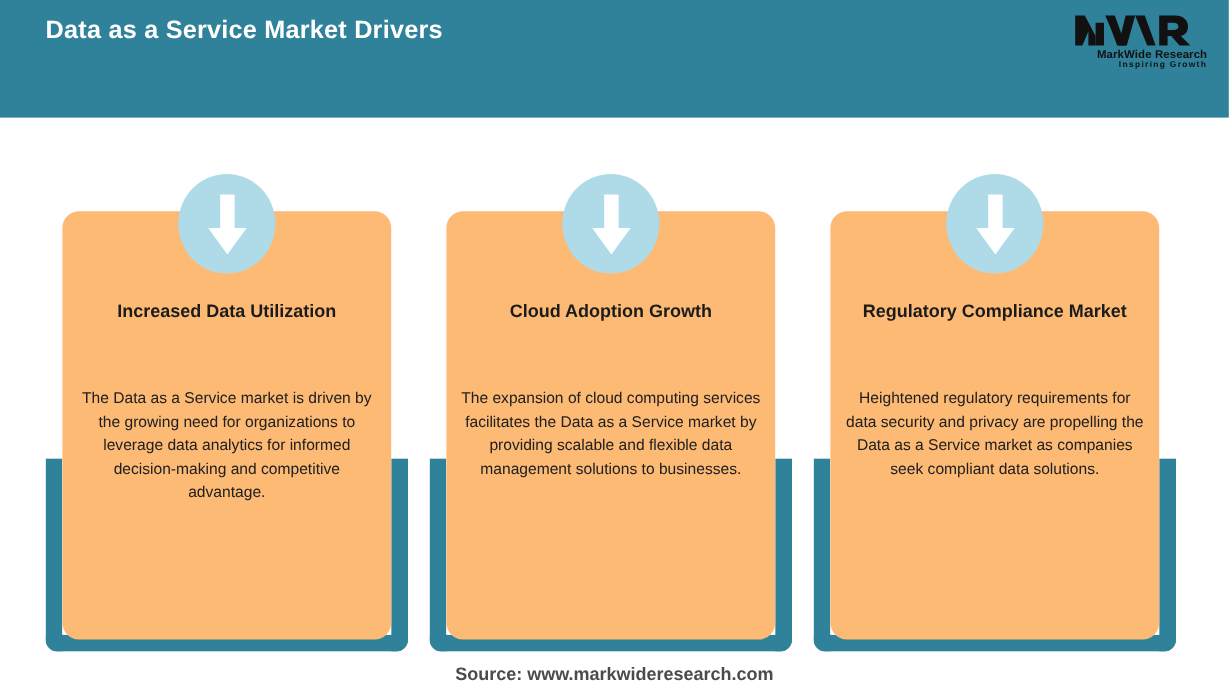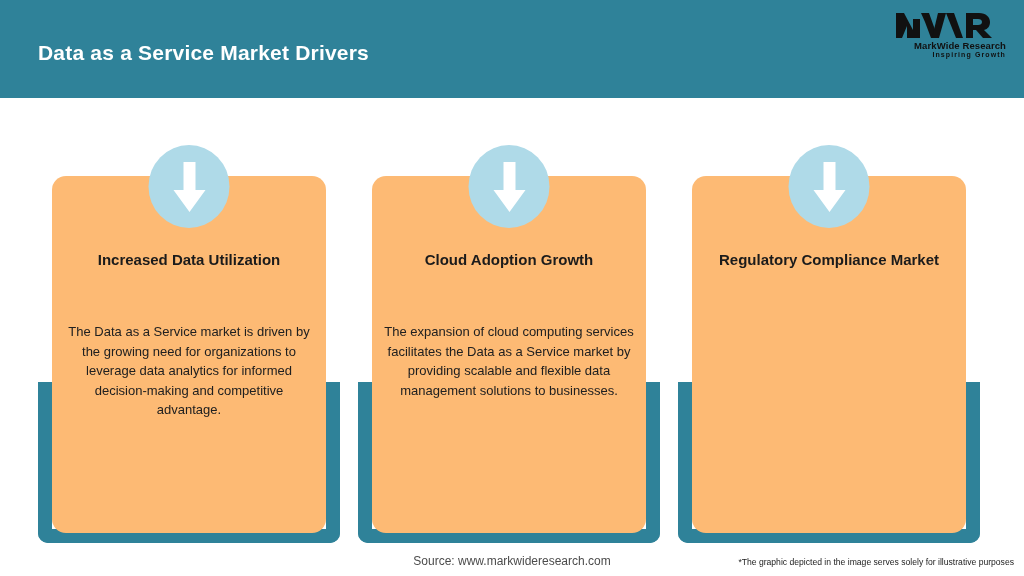--- a/index.html
+++ b/index.html
@@ -26,21 +26,21 @@
   .header {
     position: absolute;
     left: 0; top: 0;
     width: 1024px;
     height: 98px;
     background: #2F8299;
   }
   .header-title {
     position: absolute;
     left: 38px;
-    top: 41px;
+    top: 14px;
     font-size: 21px;
     font-weight: bold;
     color: #ffffff;
     letter-spacing: 0.2px;
     white-space: nowrap;
   }
 
   
   .logo {
     position: absolute;
@@ -146,22 +146,22 @@
     text-align: center;
   }
 
   
   .footer-source {
     position: absolute;
     left: 0;
     top: 554px;
     width: 1024px;
     text-align: center;
-    font-size: 12px;
-    font-weight: normal;
+    font-size: 15px;
+    font-weight: bold;
     color: #4b4b4b;
   }
   .footer-note {
     position: absolute;
     right: 10px;
     top: 557px;
     font-size: 8.6px;
     color: #1b1b1b;
     white-space: nowrap;
   }
@@ -223,19 +223,19 @@
 
   <div class="card-group" style="left:678px; top:176px; width:302px; height:367px;">
     <div class="frame"></div>
     <div class="card">
       <div class="icon-circle">
         <svg class="arrow-down" viewBox="0 0 40 54" aria-hidden="true">
           <polygon points="14,2 26,2 26,30 36,30 20,52 4,30 14,30" fill="#FFFFFF"></polygon>
         </svg>
       </div>
       <div class="card-title">Regulatory Compliance Market</div>
+      <div class="card-body">Heightened regulatory requirements for data security and privacy are propelling the Data as a Service market as companies seek compliant data solutions.</div>
     </div>
   </div>
 
   <div class="footer-source">Source: www.markwideresearch.com</div>
-  <div class="footer-note">*The graphic depicted in the image serves solely for illustrative purposes</div>
 
 </div>
 
 </body></html>

